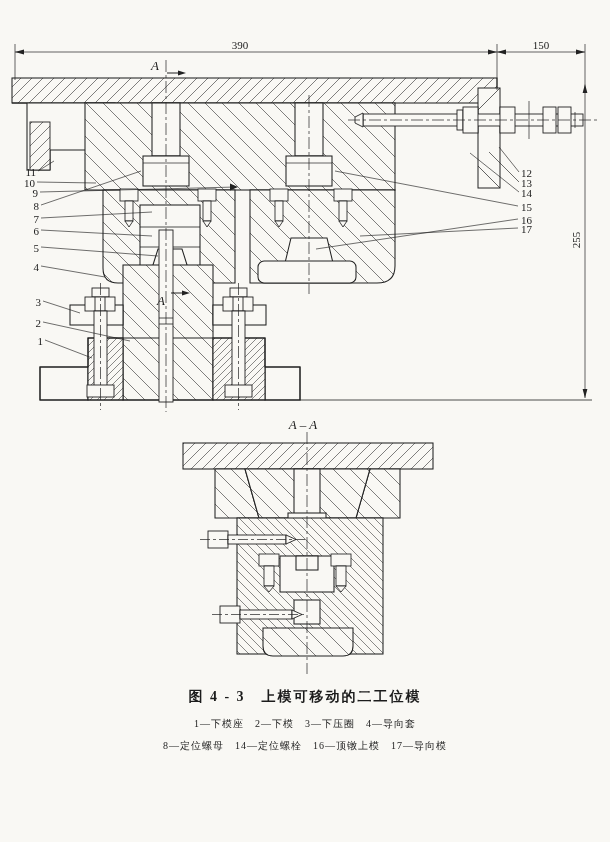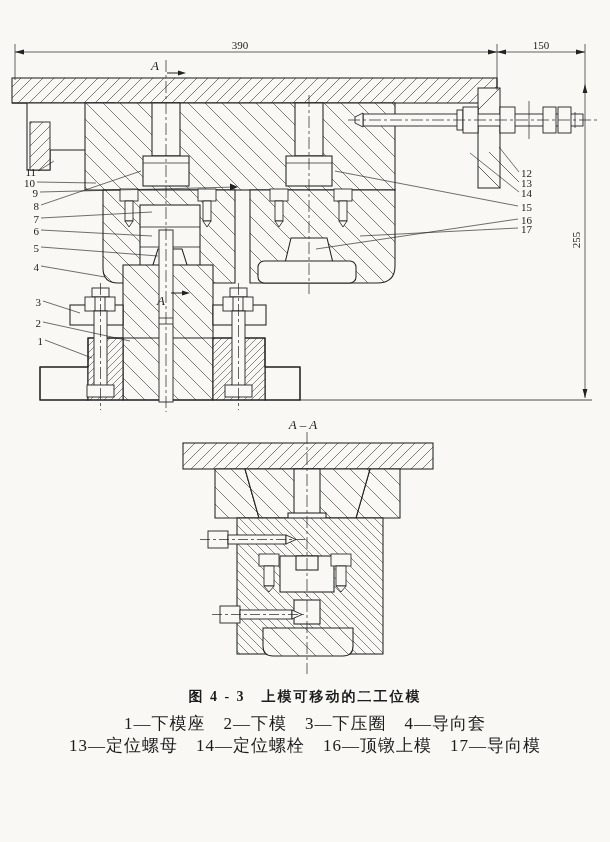--- a/index.html
+++ b/index.html
@@ -7,21 +7,21 @@
     width:610px;height:842px;position:relative;
     background:#f9f8f4;
     font-family:"Liberation Serif","DejaVu Serif",serif;
     color:#1c1c1c;overflow:hidden;
   }
   #drawing{position:absolute;top:0;left:0;}
   .caption{
     position:absolute;top:686px;left:0;width:610px;
     text-align:center;line-height:22.5px;
   }
-  .caption p{margin:0;font-size:17px;letter-spacing:1px;}
+  .caption p{margin:0;font-size:10px;letter-spacing:1px;}
   .caption .cap-title{font-size:14px;font-weight:bold;letter-spacing:2px;margin-bottom:4px;}
   svg text{font-family:"Liberation Serif","DejaVu Serif",serif;fill:#1c1c1c;}
   .dimtxt{font-size:11px;}
   .lbltxt{font-size:11px;}
   .sectxt{font-size:13px;font-style:italic;}
 </style>
 </head>
 <body>
 
 <svg id="drawing" width="610" height="842" viewBox="0 0 610 842">
@@ -261,14 +261,14 @@
 
     <path d="M263,628 L353,628 L353,646 Q353,656 343,656 L273,656 Q263,656 263,646 Z" fill="url(#pB)"></path>
 
     <line x1="307" y1="432" x2="307" y2="674" stroke-width="0.7" stroke-dasharray="12 3 3 3"></line>
   </g>
 </svg>
 
 <div class="caption">
   <p class="cap-title">图 4 - 3　上模可移动的二工位模</p>
   <p>1—下模座　2—下模　3—下压圈　4—导向套</p>
-  <p>13—定位螺母　14—定位螺栓　16—顶镦上模　17—导向模</p>
+  <p>8—定位螺母　14—定位螺栓　16—顶镦上模　17—导向模</p>
 </div>
 
 </body></html>

